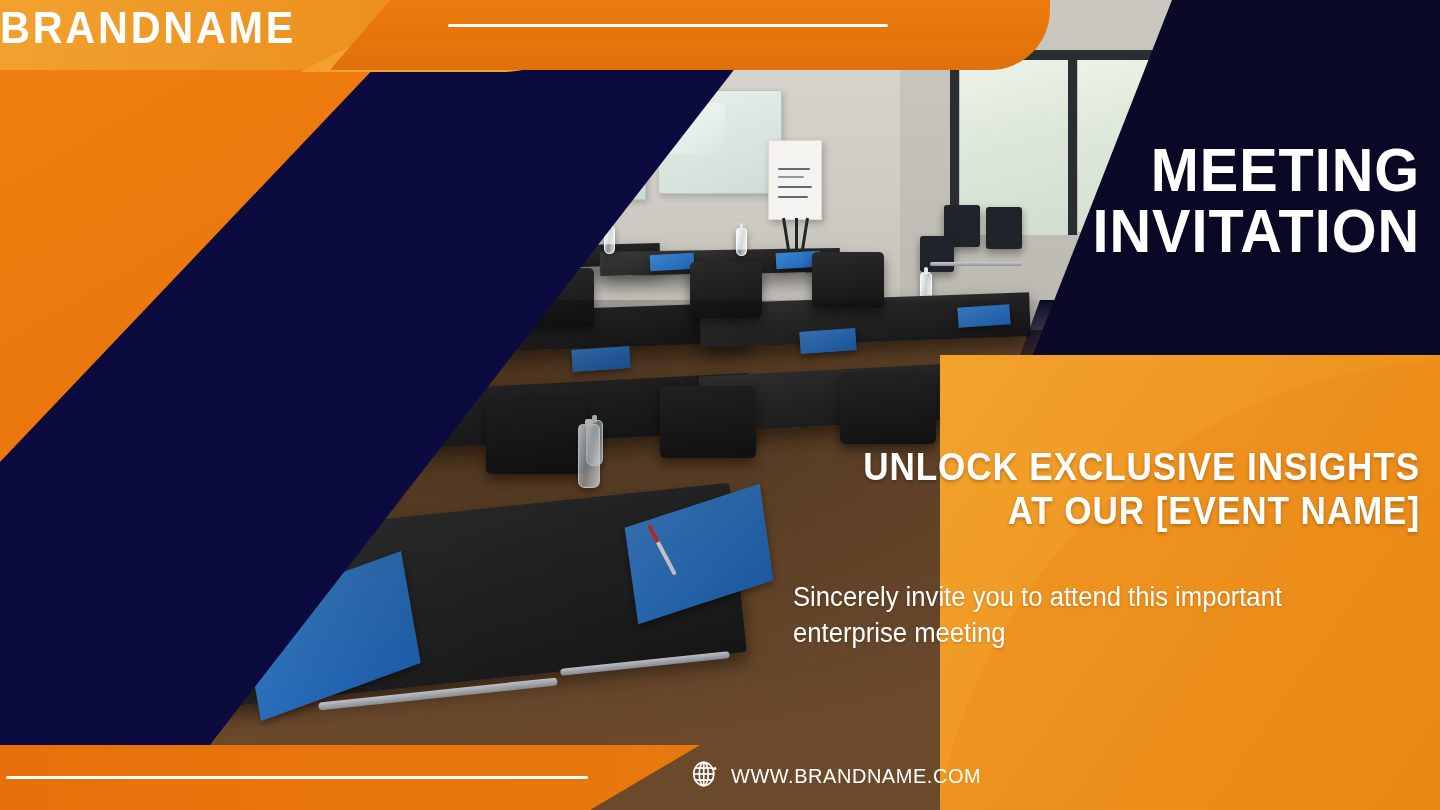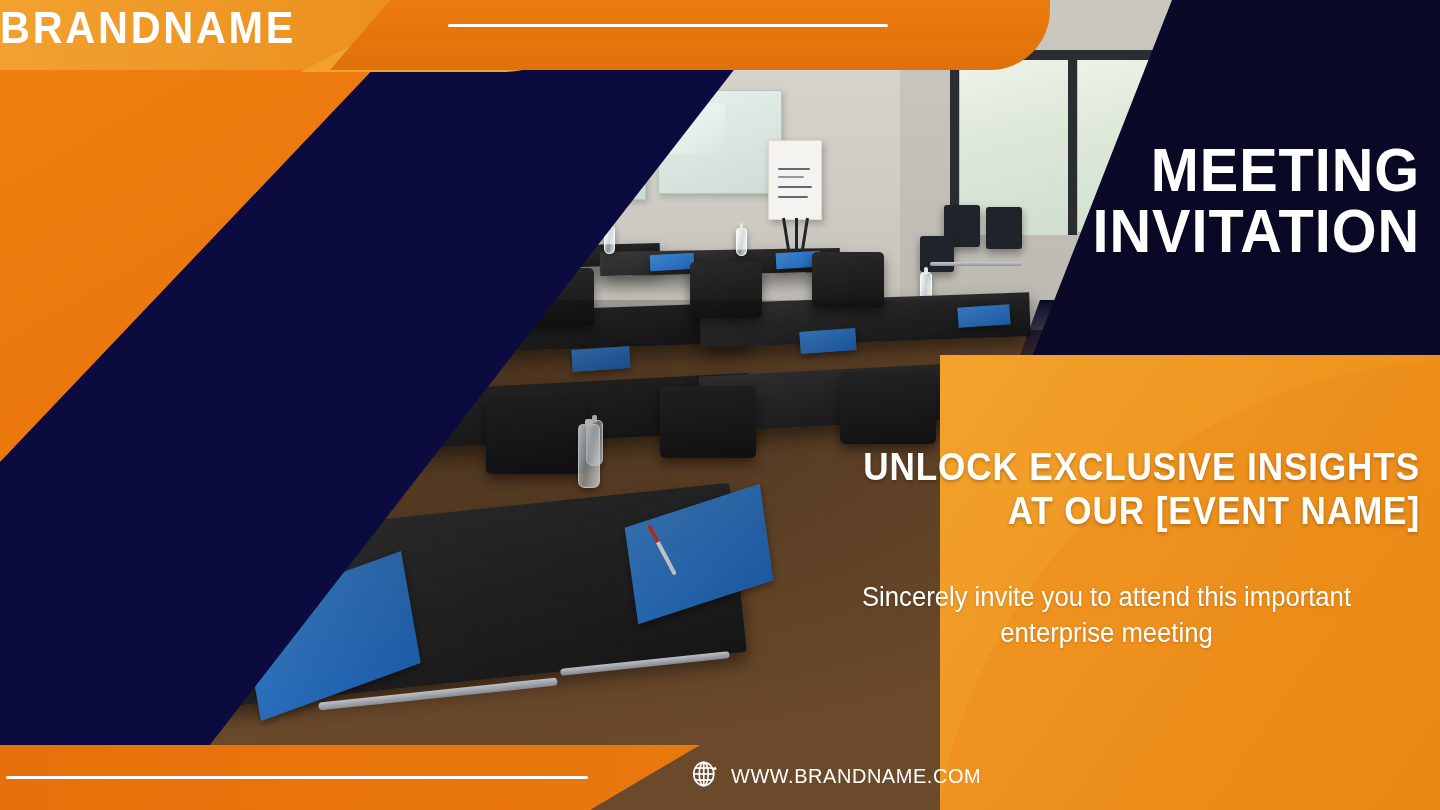--- a/index.html
+++ b/index.html
@@ -89,21 +89,21 @@
 
   #title-block{position:absolute;left:1000px;top:140px;width:420px;text-align:right;}
   .big-title{color:#fff;font-weight:bold;font-size:62px;line-height:.98;letter-spacing:1px;
       font-family:"Liberation Sans Narrow","Liberation Sans",sans-serif;transform:scaleX(.93);transform-origin:right center;
       text-shadow:0 2px 5px rgba(0,0,0,.35);}
 
   #tagline-block{position:absolute;left:790px;top:445px;width:630px;text-align:right;}
   .tagline{color:#fff;font-weight:bold;font-size:39px;line-height:1.12;letter-spacing:1px;
       font-family:"Liberation Sans Narrow","Liberation Sans",sans-serif;transform:scaleX(.9);transform-origin:right center;
       text-shadow:0 2px 4px rgba(0,0,0,.25);}
-  #sub-block{position:absolute;left:760px;top:580px;width:660px;text-align:center;}
+  #sub-block{position:absolute;left:760px;top:580px;width:660px;text-align:left;}
   .subtext{color:#fff;font-size:27px;line-height:1.32;font-weight:400;
       font-family:"Liberation Sans Narrow","Liberation Sans",sans-serif;transform:scaleX(.95);transform-origin:right center;
       text-shadow:0 1px 3px rgba(0,0,0,.2);}
 
   #contact{position:absolute;left:690px;top:752px;width:700px;height:48px;display:flex;gap:108px;}
   .contact-item{display:flex;align-items:center;gap:11px;}
   .contact-text{color:#fff;font-size:21px;letter-spacing:.6px;font-weight:400;
       font-family:"Liberation Sans Narrow","Liberation Sans",sans-serif;transform:scaleX(.95);transform-origin:left center;}
 </style>
 </head>

